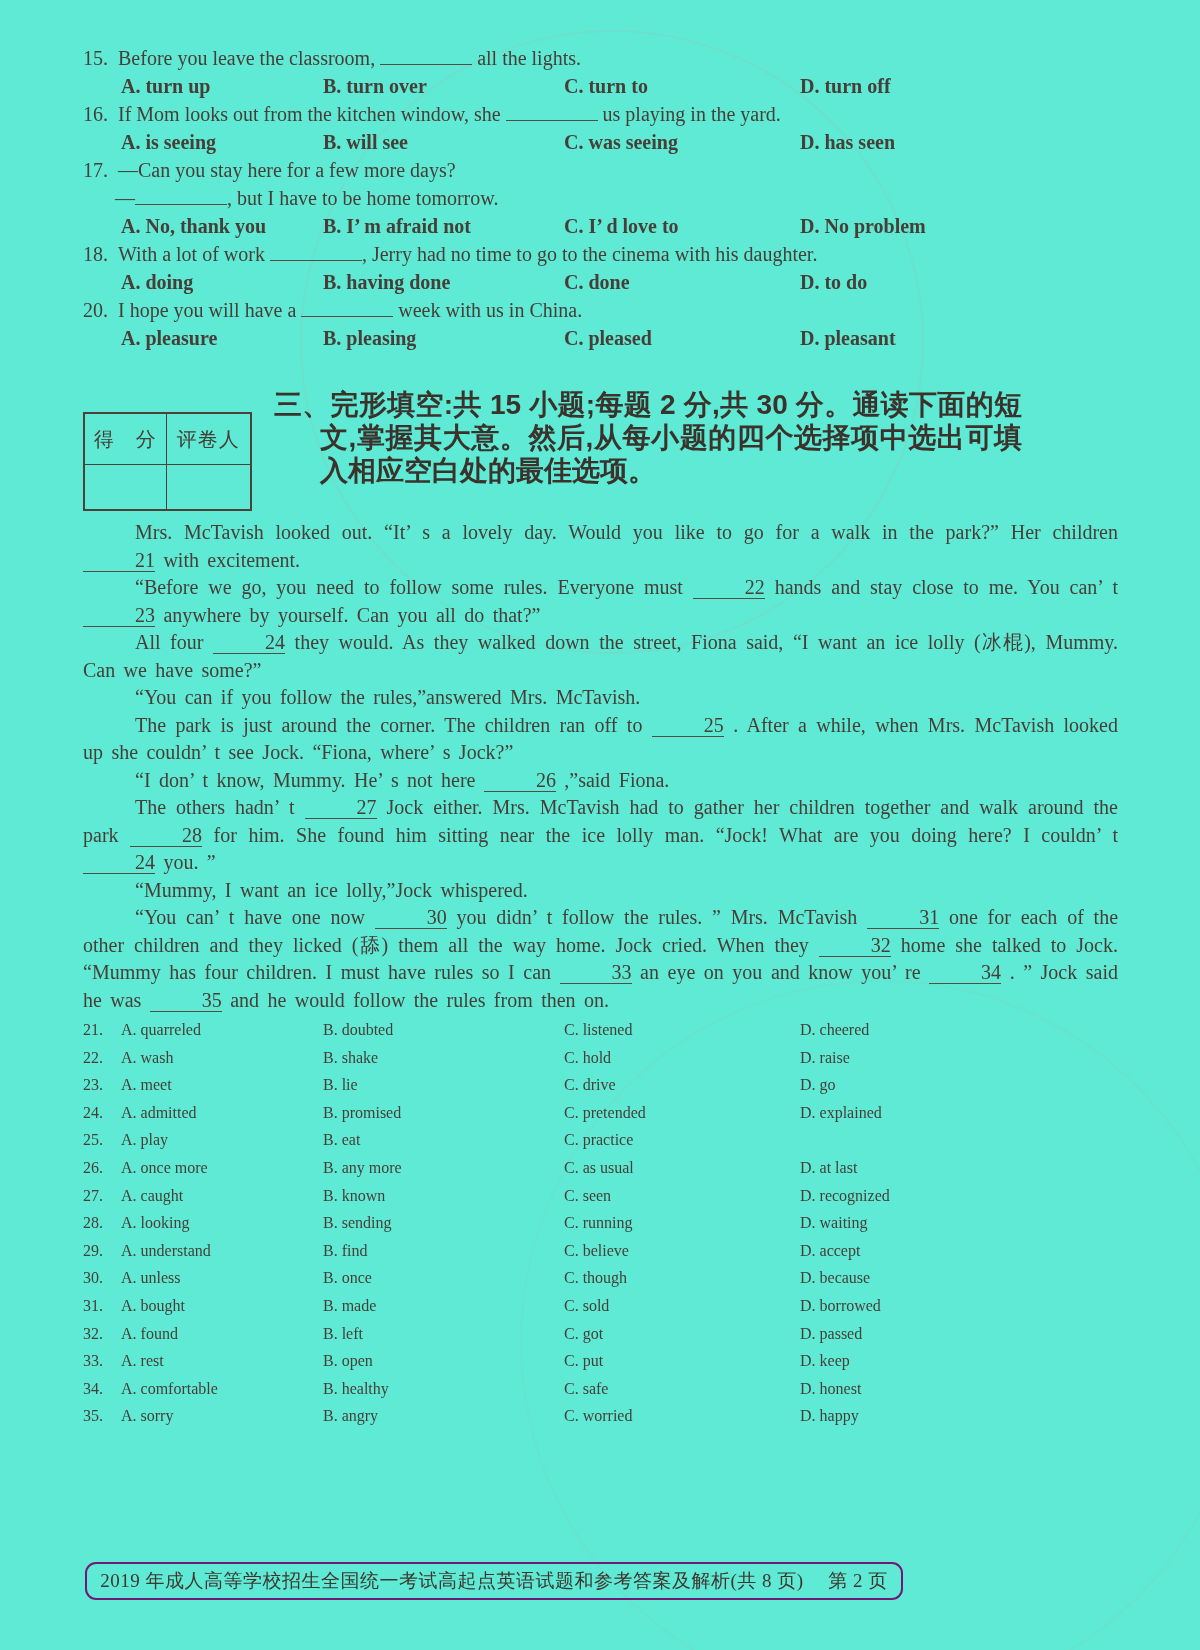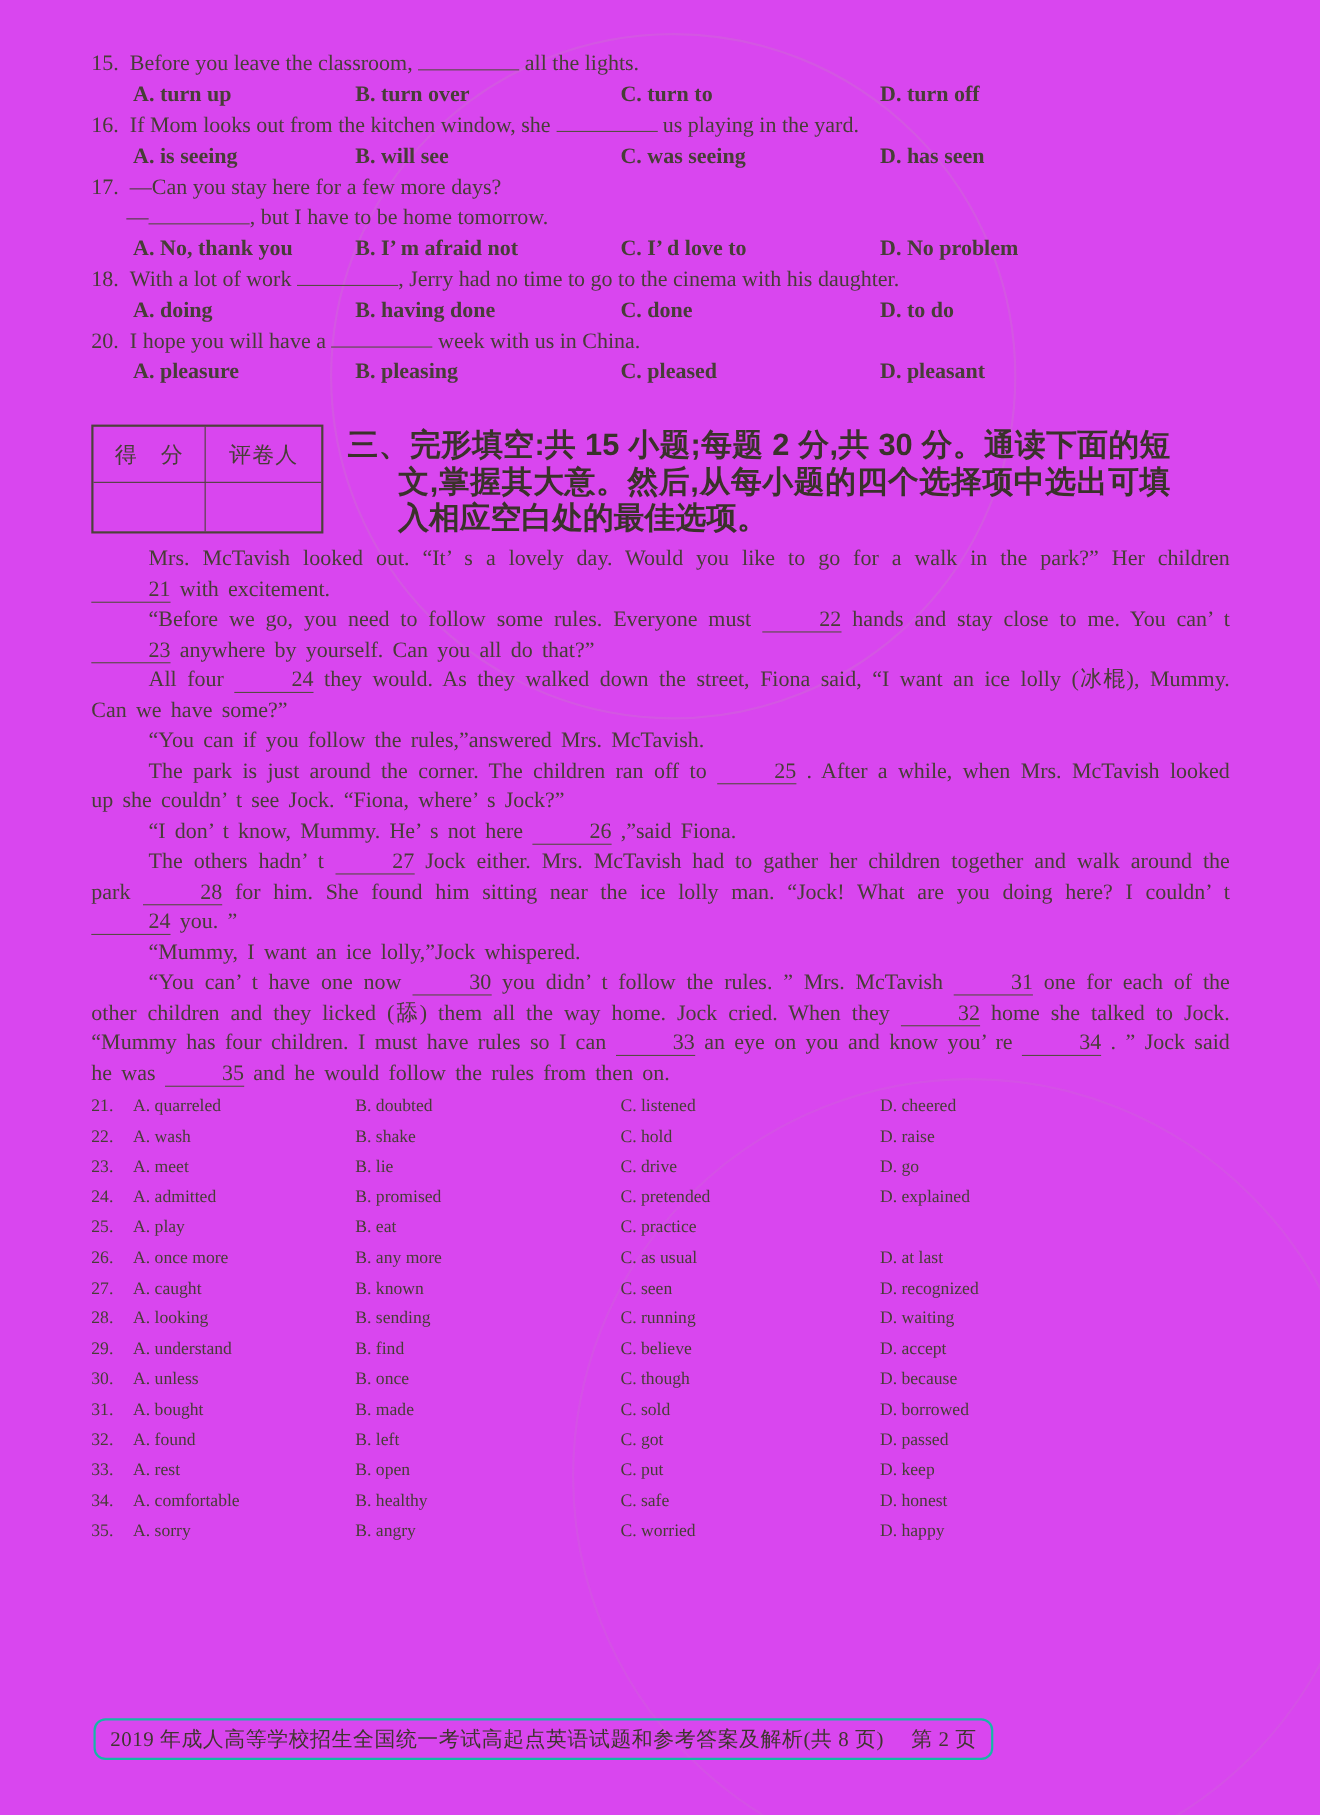--- a/index.html
+++ b/index.html
@@ -1,18 +1,18 @@
 <!DOCTYPE html>
 <html><head>
 <meta charset="utf-8">
 <style>
   html,body { margin:0; padding:0; background:#e9e7e3; }
   .page {
     position:relative; width:1200px; height:1650px; margin:0 auto;
-    background:#d946ef; color:#473e37; overflow:hidden;
+    background:#5eead4; color:#473e37; overflow:hidden;
     font-family:"Liberation Serif","DejaVu Serif",serif;
   }
   .wm { position:absolute; border:2px solid rgba(185,176,165,0.16); border-radius:50%; pointer-events:none; }
   .wm1 { left:300px; top:30px; width:620px; height:620px; }
   .wm2 { left:520px; top:980px; width:720px; height:720px; border-color:rgba(185,176,165,0.10); }
 
   .content { position:absolute; left:83px; top:44px; width:1035px; }
 
   
   .q { font-size:20px; }
@@ -27,22 +27,22 @@
     border-bottom:1.6px solid #564c44; vertical-align:baseline;
   }
   .blank-num {
     display:inline-block; min-width:66px; 
     border-bottom:1.6px solid #564c44; line-height:22px;
   }
 
   
   .box-row { display:flex; align-items:flex-start; margin-top:34px; }
   .score-box {
-    width:211px; height:99px; border:2px solid #4c423a; box-sizing:border-box;
-    display:grid; grid-template-columns:1fr 1.02fr; grid-template-rows:51px 1fr; flex:none;
+    width:169px; height:99px; border:2px solid #4c423a; box-sizing:border-box;
+    display:grid; grid-template-columns:1fr 1.02fr; grid-template-rows:51px 1fr; flex:none;margin-top:26px;
   }
   .sb-cell { display:flex; align-items:center; justify-content:center; font-size:20px; letter-spacing:1px; }
   .sb-tl { border-right:1.5px solid #4c423a; border-bottom:1.5px solid #4c423a; }
   .sb-tr { border-bottom:1.5px solid #4c423a; }
   .sb-bl { border-right:1.5px solid #4c423a; }
 
   .section-title {
     margin-left:22px; width:702px;
     font-family:"Liberation Sans","DejaVu Sans",sans-serif;
     font-weight:700; font-size:28px; line-height:33px; color:#3a322b;
@@ -55,21 +55,21 @@
   .passage p { margin:0; text-indent:52px; text-align:justify; word-spacing:0.17em; }
 
   
   .cloze-list { margin-top:2px; font-size:16px; }
   .cloze-row { display:grid; grid-template-columns:38px 202px 241px 236px 1fr; line-height:27.6px; }
   .cnum { white-space:nowrap; }
 
   
   .footer {
     position:absolute; left:85px; top:1562px; width:818px; height:38px;
-    border:2px solid #14b8a6; border-radius:11px; box-sizing:border-box;
+    border:2px solid #701a75; border-radius:11px; box-sizing:border-box;
     display:flex; align-items:center; justify-content:center;
     font-size:19px; color:#3f362f; letter-spacing:0.5px;
   }
 </style>
 </head>
 <body>
 
 <div class="page">
   <div class="wm wm1"></div>
   <div class="wm wm2"></div>

